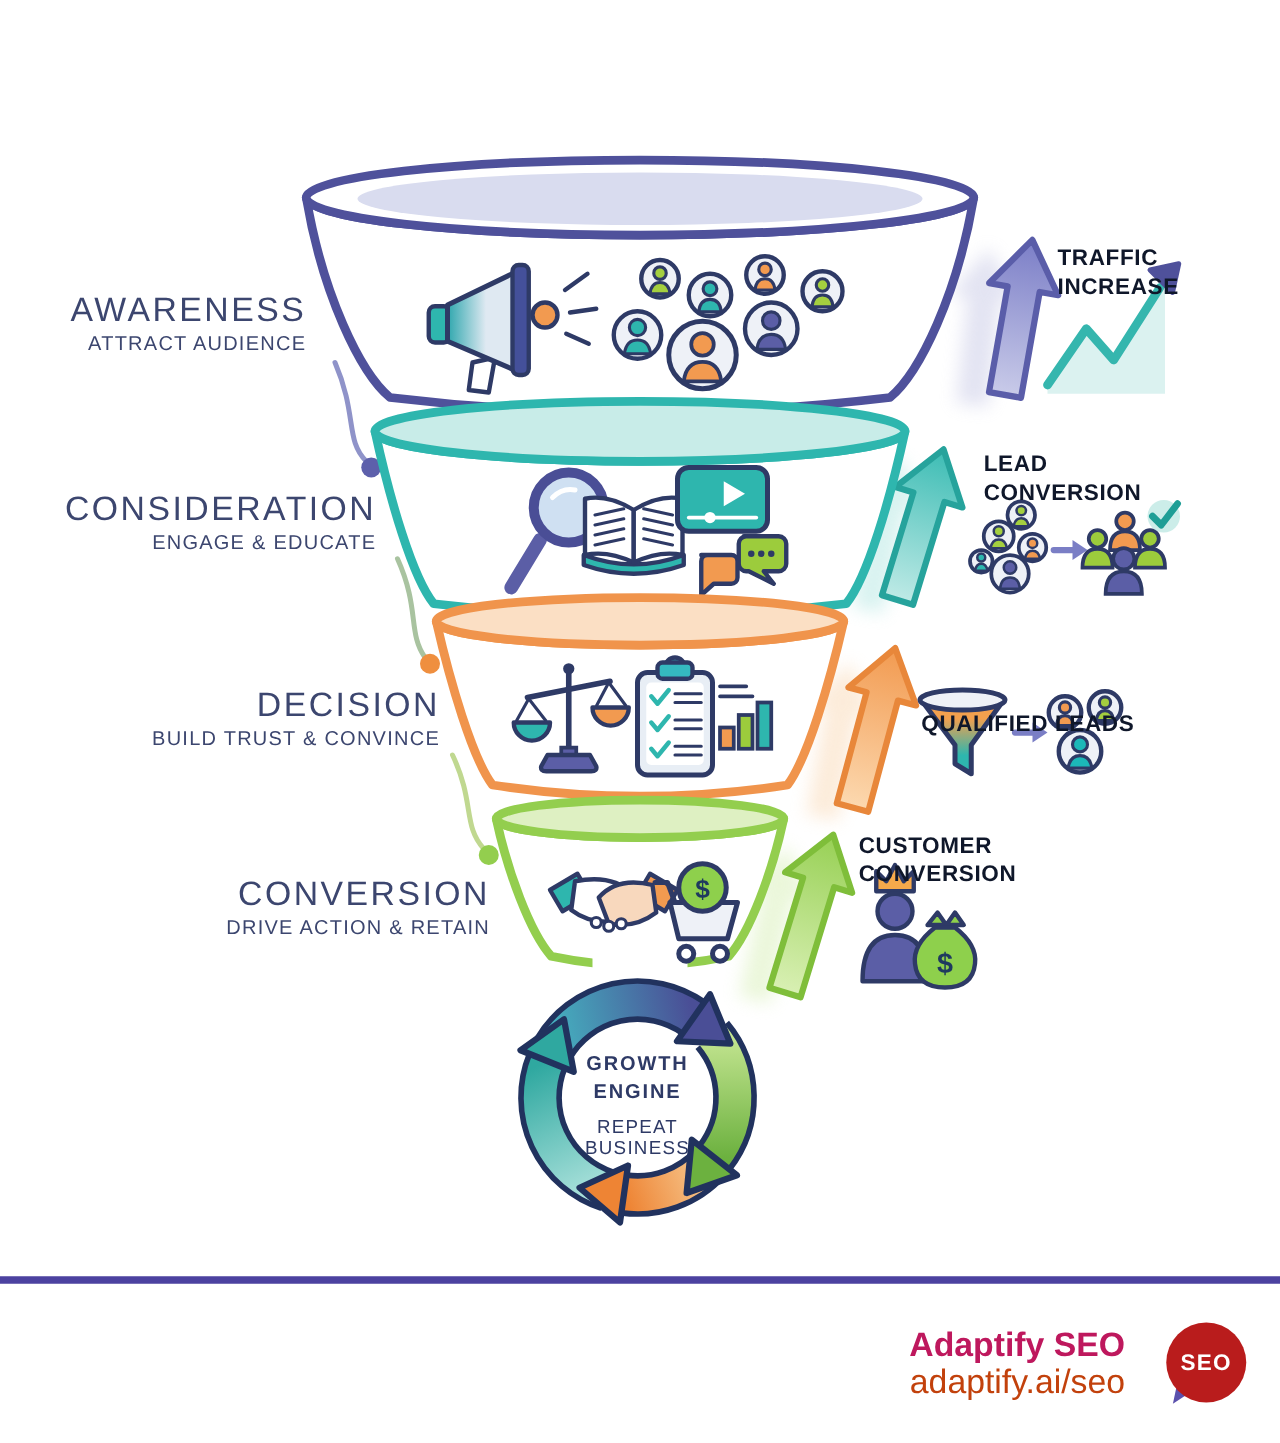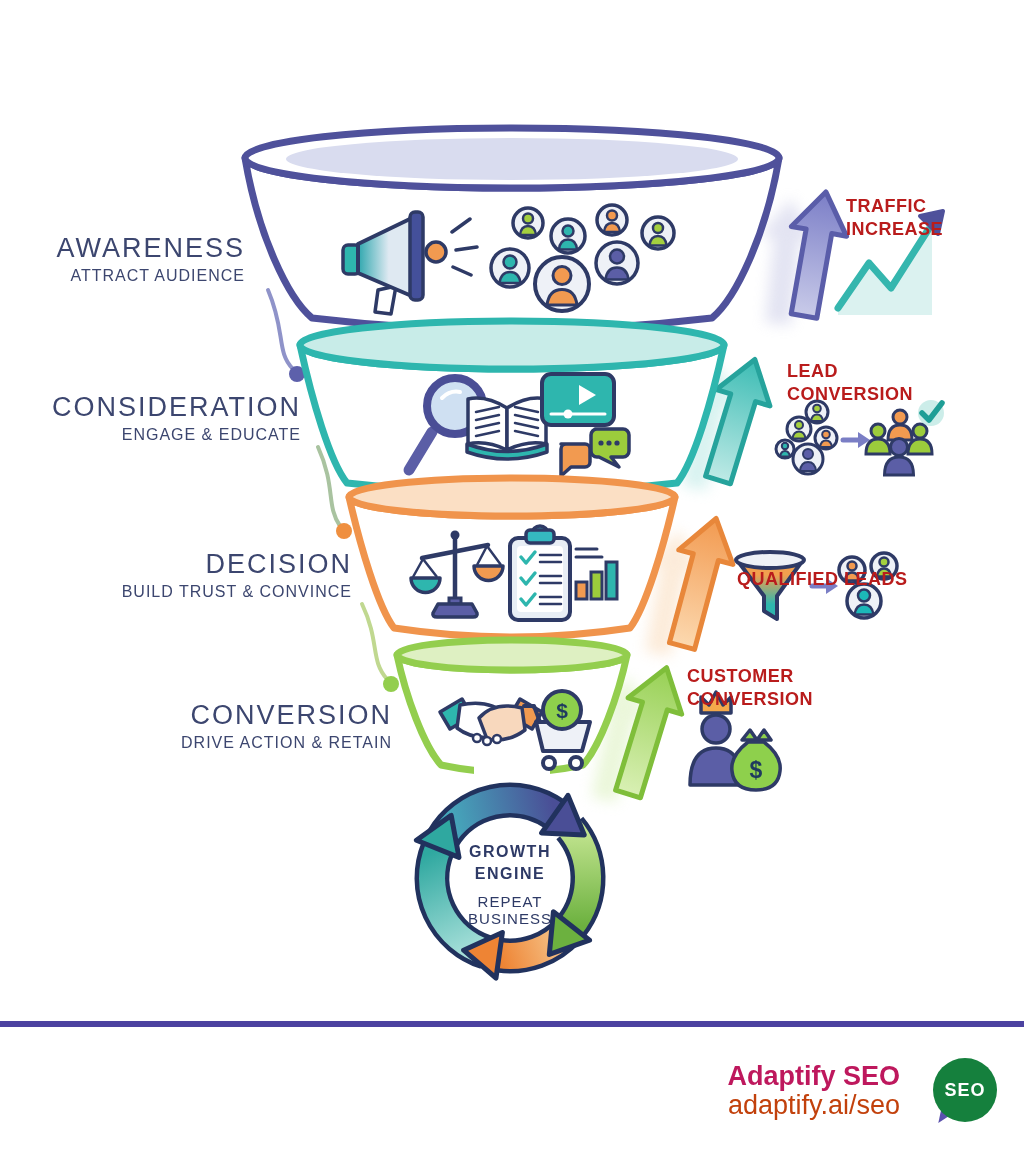--- a/index.html
+++ b/index.html
@@ -2,32 +2,32 @@
 <html><head>
 <meta charset="utf-8">
 <style>
   html,body{margin:0;padding:0;background:#ffffff;}
   #canvas{position:relative;width:1024px;height:1154px;background:#ffffff;overflow:hidden;
           font-family:"Liberation Sans", sans-serif;}
   svg{position:absolute;left:0;top:0;}
   .stage-label{position:absolute;text-align:right;color:#3c466f;}
   .stage-title{font-size:27px;letter-spacing:2px;font-weight:500;line-height:30px;}
   .stage-sub{font-size:16px;letter-spacing:1px;line-height:20px;margin-top:3px;}
-  .outcome-label{position:absolute;text-align:left;color:#b91c1c;font-weight:bold;
+  .outcome-label{position:absolute;text-align:left;color:#0f172a;font-weight:bold;
                  font-size:18px;letter-spacing:0.5px;line-height:23px;}
   .engine-text{position:absolute;left:410px;top:841px;width:200px;text-align:center;color:#2e3a66;}
   .engine-title{font-size:16px;font-weight:bold;letter-spacing:1.5px;line-height:22px;}
   .engine-sub{font-size:15px;letter-spacing:1px;line-height:17px;}
   .engine-gap{height:8px;}
   .divider{position:absolute;left:0;top:1021px;width:1024px;height:6px;background:#4c42a0;}
   .brand{position:absolute;right:124px;top:1060px;text-align:right;}
   .brand-name{font-size:27px;font-weight:bold;color:#be185d;line-height:32px;}
   .brand-url{font-size:27px;color:#c2410c;line-height:26px;}
   .logo{position:absolute;left:933px;top:1058px;width:64px;height:64px;border-radius:50%;
-        background:#15803d;display:flex;align-items:center;justify-content:center;}
+        background:#b91c1c;display:flex;align-items:center;justify-content:center;}
   .logo-text{color:#ffffff;font-weight:bold;font-size:18px;letter-spacing:1px;}
   .logo-tail{position:absolute;left:940px;top:1107px;width:0;height:0;
              border-top:18px solid #5b51ad;border-right:18px solid transparent;
              transform:rotate(12deg);}
 </style>
 </head>
 <body>
 
 <div id="canvas">
 

